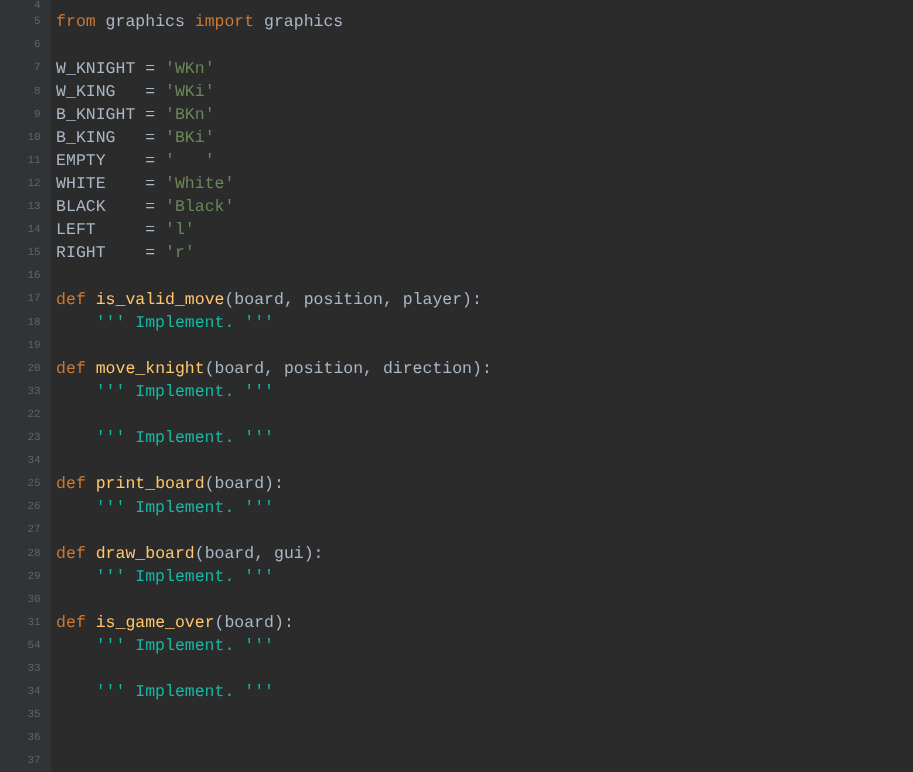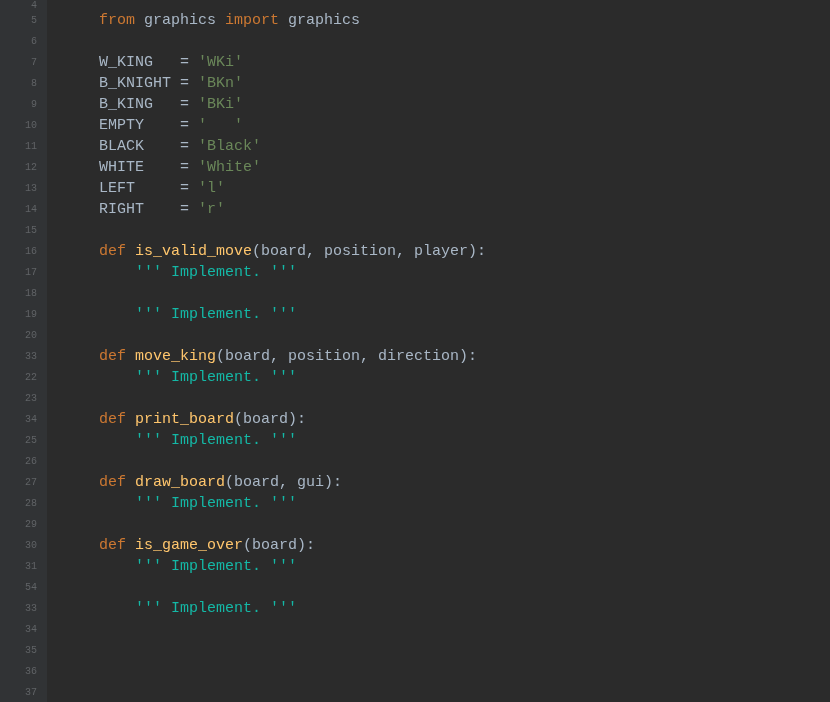--- a/index.html
+++ b/index.html
@@ -32,21 +32,20 @@
       height: 21px;
       display: flex;
       align-items: center;
       justify-content: flex-end;
     }
     .code {
       flex: 1;
       background: #2b2b2b;
       padding-left: 4px;
       color: #a9b7c6;
-      margin-left: 48px;
     }
     .code-line {
       height: 21px;
       white-space: pre;
     }
     .kw { color: #cc7832; }
     .str { color: #6a8759; }
     .fn { color: #ffc66d; }
     .punc { color: #a9b7c6; }
     .id { color: #a9b7c6; }
@@ -97,43 +96,44 @@
       <div class="gutter-line">37</div>
     </div>
   <div class="code first-offset-code">
 
     <div class="code-line"></div>
 
     <div class="code-line"><span class="kw">from</span><span class="id"> graphics </span><span class="imp">import</span><span class="id"> graphics</span></div>
 
     <div class="code-line"></div>
 
+    <div class="code-line"><span class="id">W_KNIGHT </span><span class="punc">=</span><span class="str"> 'WKn'</span></div>
     <div class="code-line"><span class="id">W_KING   </span><span class="punc">=</span><span class="str"> 'WKi'</span></div>
     <div class="code-line"><span class="id">B_KNIGHT </span><span class="punc">=</span><span class="str"> 'BKn'</span></div>
     <div class="code-line"><span class="id">B_KING   </span><span class="punc">=</span><span class="str"> 'BKi'</span></div>
     <div class="code-line"><span class="id">EMPTY    </span><span class="punc">=</span><span class="str"> '   '</span></div>
+    <div class="code-line"><span class="id">WHITE    </span><span class="punc">=</span><span class="str"> 'White'</span></div>
     <div class="code-line"><span class="id">BLACK    </span><span class="punc">=</span><span class="str"> 'Black'</span></div>
-    <div class="code-line"><span class="id">WHITE    </span><span class="punc">=</span><span class="str"> 'White'</span></div>
     <div class="code-line"><span class="id">LEFT     </span><span class="punc">=</span><span class="str"> 'l'</span></div>
     <div class="code-line"><span class="id">RIGHT    </span><span class="punc">=</span><span class="str"> 'r'</span></div>
 
     <div class="code-line"></div>
 
     <div class="code-line"><span class="kw">def</span><span class="fn"> is_valid_move</span><span class="punc">(</span><span class="id">board, position, player</span><span class="punc">):</span></div>
 
     <div class="code-line"><span class="doc">    ''' Implement. '''</span></div>
 
     <div class="code-line"></div>
 
+    <div class="code-line"><span class="kw">def</span><span class="fn"> move_knight</span><span class="punc">(</span><span class="id">board, position, direction</span><span class="punc">):</span></div>
 
     <div class="code-line"><span class="doc">    ''' Implement. '''</span></div>
 
     <div class="code-line"></div>
 
-    <div class="code-line"><span class="kw">def</span><span class="fn"> move_king</span><span class="punc">(</span><span class="id">board, position, direction</span><span class="punc">):</span></div>
 
     <div class="code-line"><span class="doc">    ''' Implement. '''</span></div>
 
     <div class="code-line"></div>
 
     <div class="code-line"><span class="kw">def</span><span class="fn"> print_board</span><span class="punc">(</span><span class="id">board</span><span class="punc">):</span></div>
 
     <div class="code-line"><span class="doc">    ''' Implement. '''</span></div>
 
     <div class="code-line"></div>

